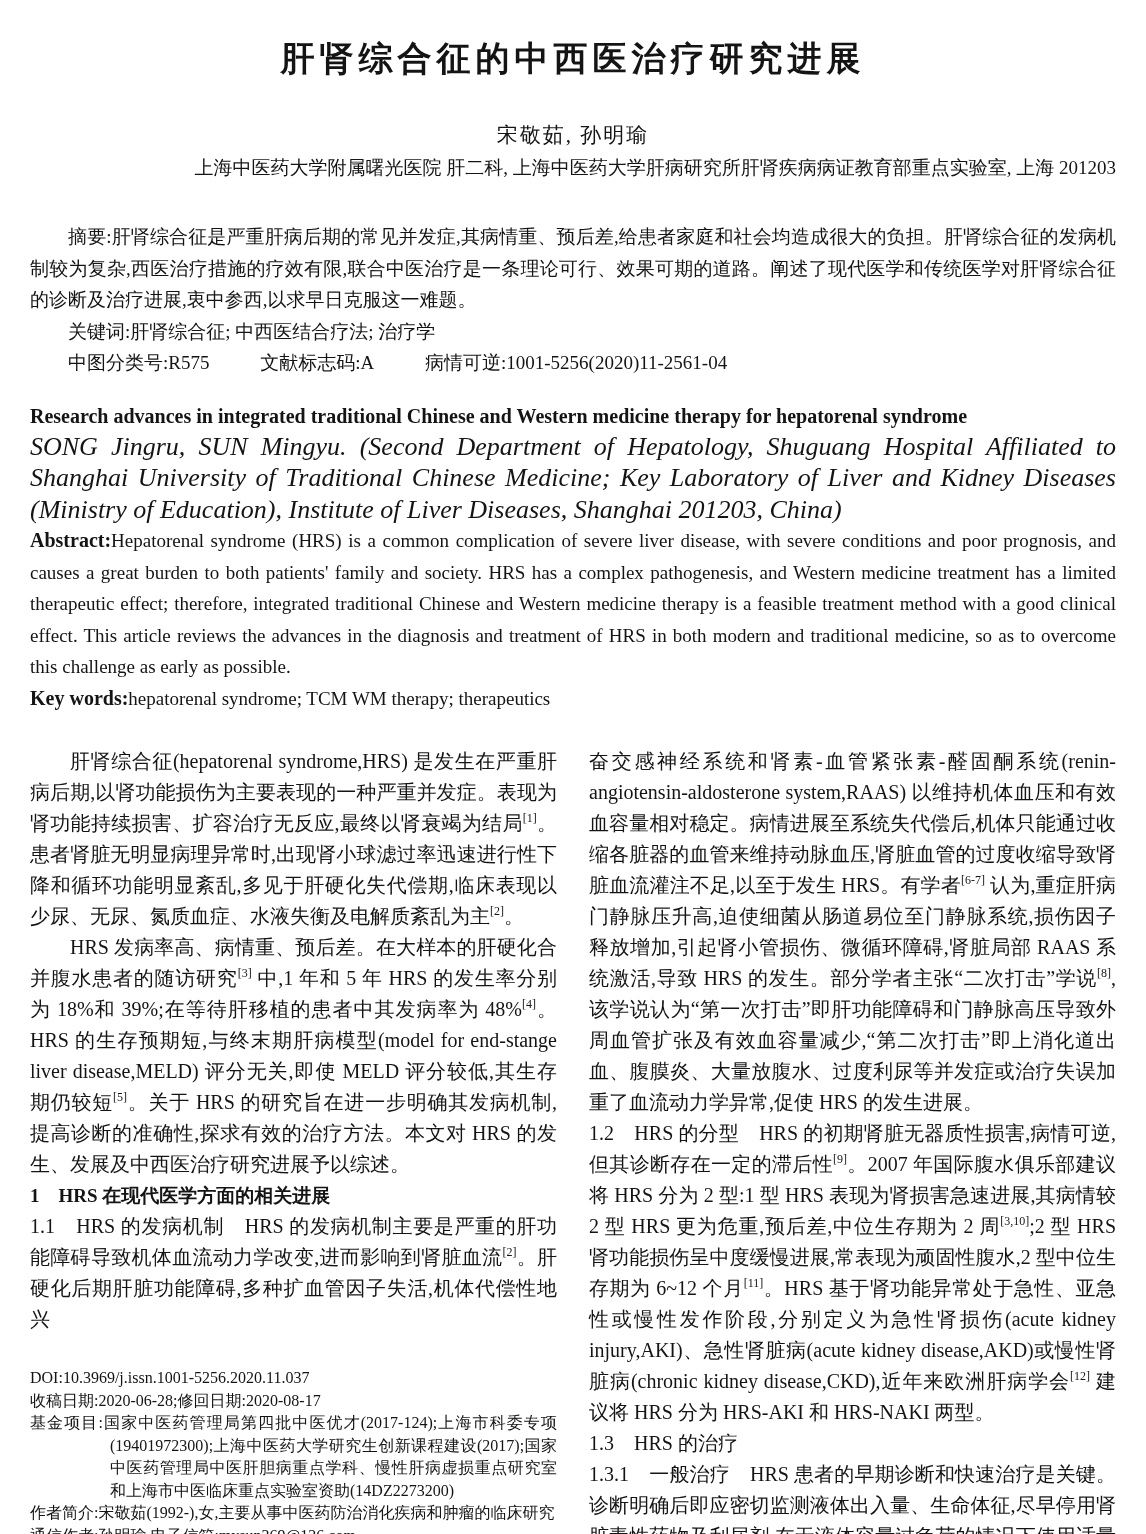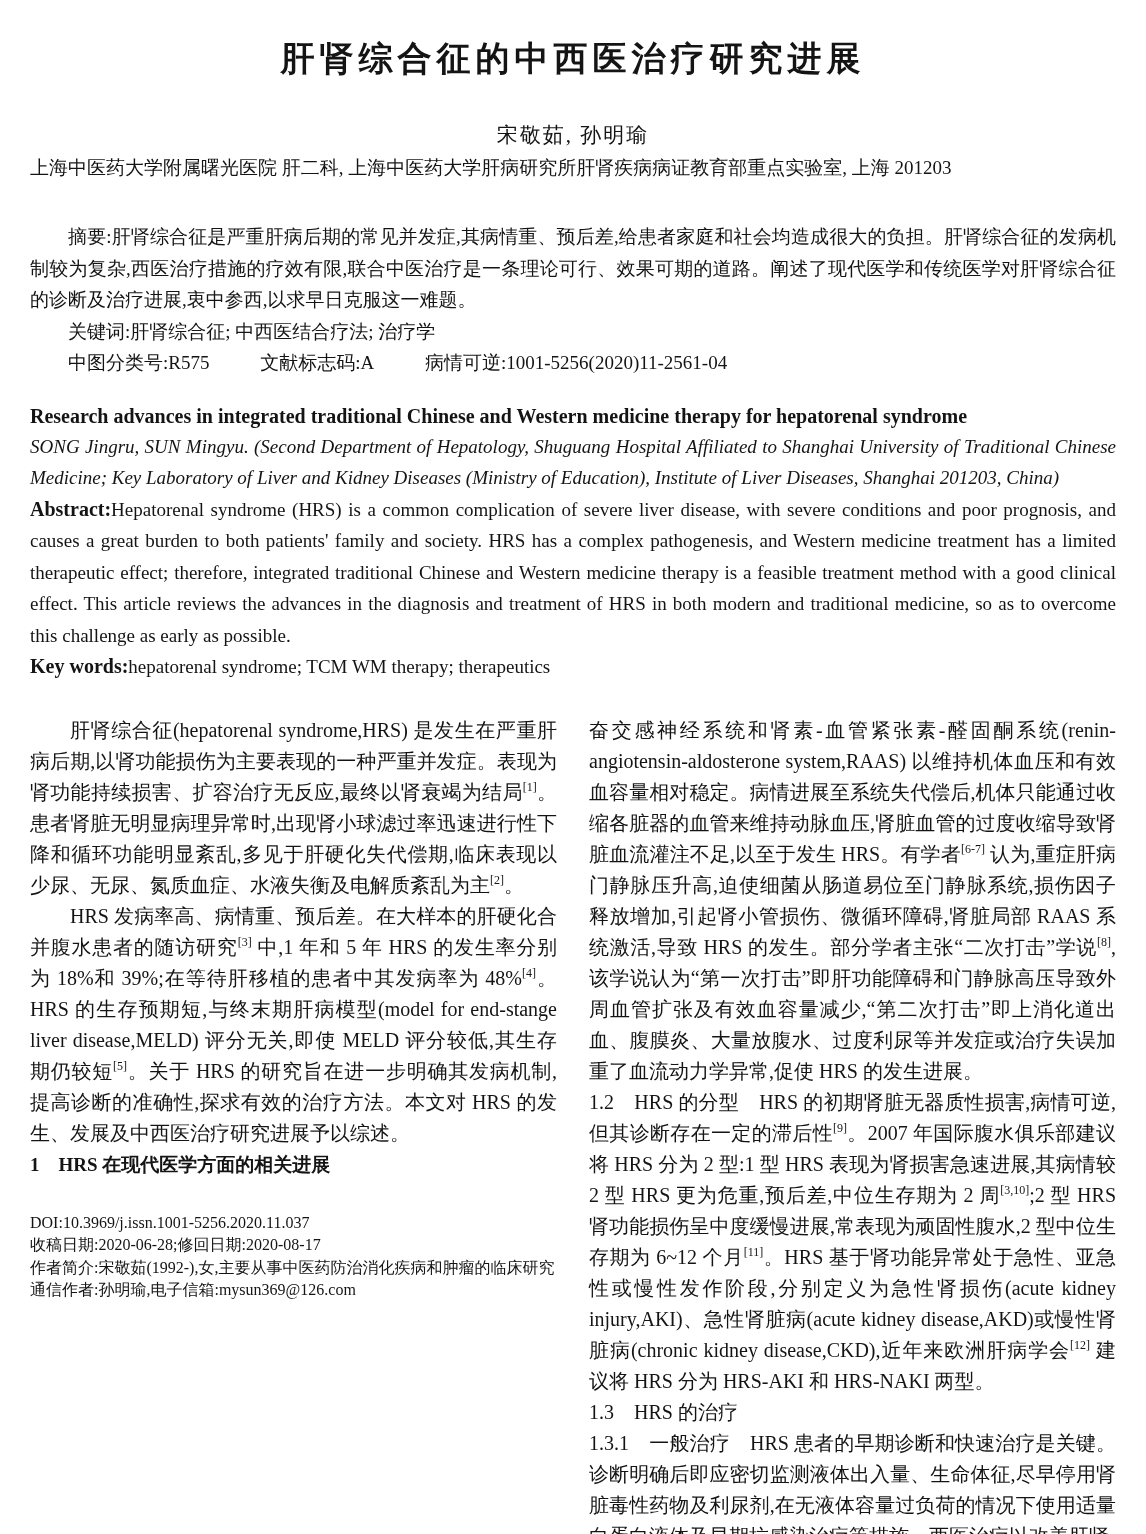--- a/index.html
+++ b/index.html
@@ -12,31 +12,31 @@
 
   .title {
     text-align:center; font-size:34px; font-weight:bold;
     letter-spacing:5px; line-height:48px; margin:15px;
   }
   .authors {
     text-align:center; font-size:21px; line-height:28px;
     margin-top:38px; letter-spacing:2px;
   }
   .affiliation {
-    text-align:left; font-size:19px; line-height:26px; margin-top:6px;
+    text-align:right; font-size:19px; line-height:26px; margin-top:6px;
   }
 
   .cn-abstract { margin-top:40px; font-size:19px; line-height:31.5px; text-align:justify; }
   .cn-abstract p { margin:0; text-indent:2em; }
   .meta-line { text-indent:2em; }
   .meta-pair { margin-right:46px; white-space:nowrap; }
 
   .en-block { margin-top:22px; }
   .en-title { font-size:20px; font-weight:bold; line-height:30px; }
-  .en-byline { font-style:italic; font-size:19px; line-height:31.5px; text-align:justify; }
+  .en-byline { font-style:italic; font-size:26px; line-height:31.5px; text-align:justify; }
   .en-abstract { font-size:19px; line-height:31.5px; text-align:justify; }
   .en-keywords { font-size:19px; line-height:31.5px; }
   .lbl-b { font-weight:bold; font-size:20px; }
 
   .columns { display:flex; gap:32px; margin-top:32px; }
   .col { width:527px; font-size:20px; line-height:31px; text-align:justify; }
 
   .para { margin:0; }
   .para.indent { text-indent:2em; }
   .para.h1 { font-family:Liberation Serif, serif; font-weight:bold; font-size:19px; }
@@ -71,24 +71,26 @@
     <div class="en-abstract"><span class="lbl-b">Abstract:</span><span>Hepatorenal syndrome (HRS) is a common complication of severe liver disease, with severe conditions and poor prognosis, and causes a great burden to both patients' family and society. HRS has a complex pathogenesis, and Western medicine treatment has a limited therapeutic effect; therefore, integrated traditional Chinese and Western medicine therapy is a feasible treatment method with a good clinical effect. This article reviews the advances in the diagnosis and treatment of HRS in both modern and traditional medicine, so as to overcome this challenge as early as possible.</span></div>
     <div class="en-keywords"><span class="lbl-b">Key words:</span><span>hepatorenal syndrome; TCM WM therapy; therapeutics</span></div>
   </div>
 
   <div class="columns">
     <div class="col">
       <div>
           <div class="para p indent"><span>肝肾综合征(hepatorenal syndrome,HRS) 是发生在严重肝病后期,以肾功能损伤为主要表现的一种严重并发症。表现为肾功能持续损害、扩容治疗无反应,最终以肾衰竭为结局</span><sup>[1]</sup><span>。患者肾脏无明显病理异常时,出现肾小球滤过率迅速进行性下降和循环功能明显紊乱,多见于肝硬化失代偿期,临床表现以少尿、无尿、氮质血症、水液失衡及电解质紊乱为主</span><sup>[2]</sup><span>。</span></div>
           <div class="para p indent"><span>HRS 发病率高、病情重、预后差。在大样本的肝硬化合并腹水患者的随访研究</span><sup>[3]</sup><span> 中,1 年和 5 年 HRS 的发生率分别为 18%和 39%;在等待肝移植的患者中其发病率为 48%</span><sup>[4]</sup><span>。HRS 的生存预期短,与终末期肝病模型(model for end-stange liver disease,MELD) 评分无关,即使 MELD 评分较低,其生存期仍较短</span><sup>[5]</sup><span>。关于 HRS 的研究旨在进一步明确其发病机制,提高诊断的准确性,探求有效的治疗方法。本文对 HRS 的发生、发展及中西医治疗研究进展予以综述。</span></div>
           <div class="para h1"><span>1　HRS 在现代医学方面的相关进展</span></div>
+          <div class="para p"><span>1.1　HRS 的发病机制　HRS 的发病机制主要是严重的肝功能障碍导致机体血流动力学改变,进而影响到肾脏血流</span><sup>[2]</sup><span>。肝硬化后期肝脏功能障碍,多种扩血管因子失活,机体代偿性地兴</span></div>
         </div>
       <div class="footnotes">
           <div class="fn-line"><span>DOI:10.3969/j.issn.1001-5256.2020.11.037</span></div>
           <div class="fn-line"><span>收稿日期:2020-06-28;修回日期:2020-08-17</span></div>
+          <div class="fn-line hang"><span>基金项目:</span><span>国家中医药管理局第四批中医优才(2017-124);上海市科委专项(19401972300);上海中医药大学研究生创新课程建设(2017);国家中医药管理局中医肝胆病重点学科、慢性肝病虚损重点研究室和上海市中医临床重点实验室资助(14DZ2273200)</span></div>
           <div class="fn-line hang"><span>作者简介:</span><span>宋敬茹(1992-),女,主要从事中医药防治消化疾病和肿瘤的临床研究</span></div>
           <div class="fn-line hang"><span>通信作者:</span><span>孙明瑜,电子信箱:mysun369@126.com</span></div>
         </div>
     </div>
     <div class="col">
       <div>
           <div class="para p"><span>奋交感神经系统和肾素-血管紧张素-醛固酮系统(renin-angiotensin-aldosterone system,RAAS) 以维持机体血压和有效血容量相对稳定。病情进展至系统失代偿后,机体只能通过收缩各脏器的血管来维持动脉血压,肾脏血管的过度收缩导致肾脏血流灌注不足,以至于发生 HRS。有学者</span><sup>[6-7]</sup><span> 认为,重症肝病门静脉压升高,迫使细菌从肠道易位至门静脉系统,损伤因子释放增加,引起肾小管损伤、微循环障碍,肾脏局部 RAAS 系统激活,导致 HRS 的发生。部分学者主张“二次打击”学说</span><sup>[8]</sup><span>,该学说认为“第一次打击”即肝功能障碍和门静脉高压导致外周血管扩张及有效血容量减少,“第二次打击”即上消化道出血、腹膜炎、大量放腹水、过度利尿等并发症或治疗失误加重了血流动力学异常,促使 HRS 的发生进展。</span></div>
           <div class="para p"><span>1.2　HRS 的分型　HRS 的初期肾脏无器质性损害,病情可逆,但其诊断存在一定的滞后性</span><sup>[9]</sup><span>。2007 年国际腹水俱乐部建议将 HRS 分为 2 型:1 型 HRS 表现为肾损害急速进展,其病情较 2 型 HRS 更为危重,预后差,中位生存期为 2 周</span><sup>[3,10]</sup><span>;2 型 HRS 肾功能损伤呈中度缓慢进展,常表现为顽固性腹水,2 型中位生存期为 6~12 个月</span><sup>[11]</sup><span>。HRS 基于肾功能异常处于急性、亚急性或慢性发作阶段,分别定义为急性肾损伤(acute kidney injury,AKI)、急性肾脏病(acute kidney disease,AKD)或慢性肾脏病(chronic kidney disease,CKD),近年来欧洲肝病学会</span><sup>[12]</sup><span> 建议将 HRS 分为 HRS-AKI 和 HRS-NAKI 两型。</span></div>
           <div class="para h2"><span>1.3　HRS 的治疗</span></div>
           <div class="para p"><span>1.3.1　一般治疗　HRS 患者的早期诊断和快速治疗是关键。诊断明确后即应密切监测液体出入量、生命体征,尽早停用肾脏毒性药物及利尿剂,在无液体容量过负荷的情况下使用适量白蛋白液体及早期抗感染治疗等措施。西医治疗以改善肝肾</span></div>

